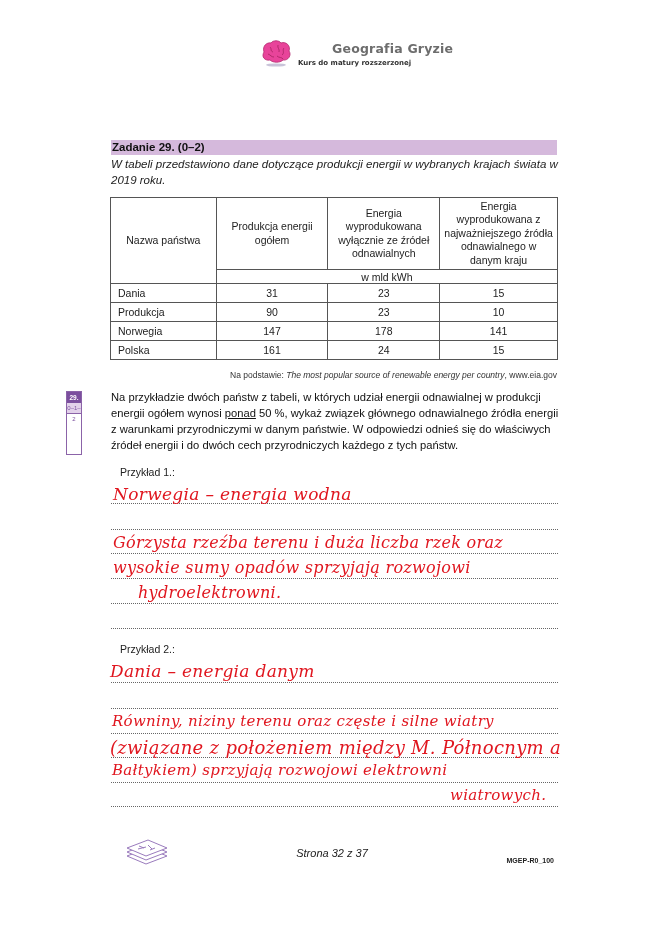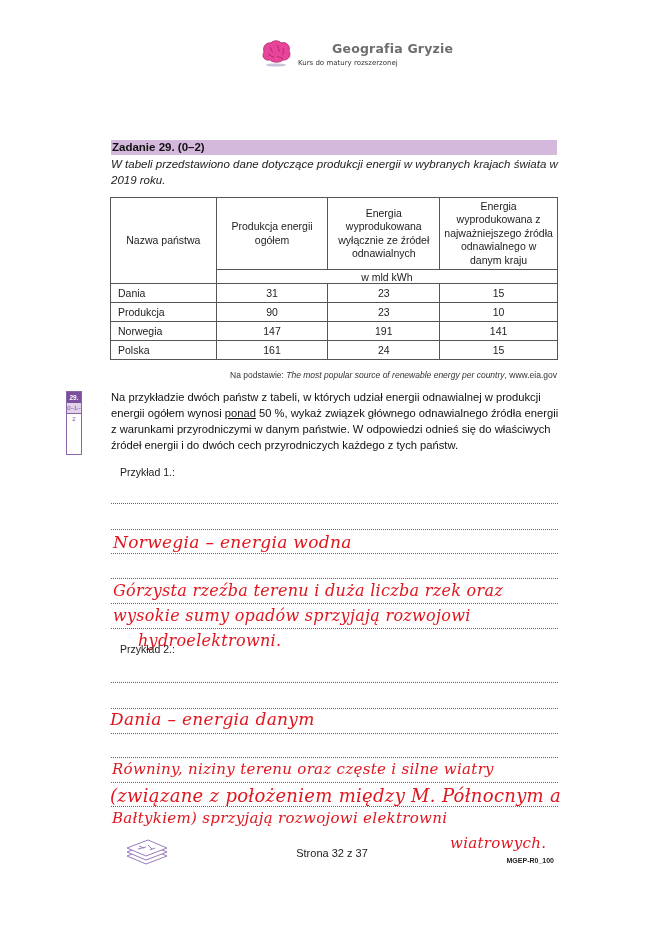--- a/index.html
+++ b/index.html
@@ -1,21 +1,21 @@
 <!DOCTYPE html>
 <html><head>
 <meta charset="utf-8">
 <style>
   * { box-sizing: border-box; margin: 0; padding: 0; }
   html, body { width: 664px; height: 939px; background: #ffffff; }
   body { position: relative; font-family: "Liberation Sans", sans-serif; color: #222; overflow: hidden; }
 
   .logo { position: absolute; left: 256px; top: 38px; width: 40px; height: 30px; }
   .brand-title { position: absolute; left: 297px; top: 41px; font-family: "DejaVu Sans", sans-serif; font-weight: bold; font-size: 12.5px; color: #6d6d6d; letter-spacing: 0.2px; margin-left: 35px; }
-  .brand-sub { position: absolute; left: 298px; top: 59px; font-family: "DejaVu Sans", sans-serif; font-weight: normal; font-size: 7px; color: #333; }
+  .brand-sub { position: absolute; left: 298px; top: 59px; font-family: "DejaVu Sans", sans-serif; font-weight: bold; font-size: 7px; color: #333; }
 
   .task-header { position: absolute; left: 111px; top: 140px; width: 446px; height: 15px; background: #d5b9dc; font-weight: bold; font-size: 11.5px; line-height: 15px; padding-left: 1px; color: #111; }
   .task-intro { position: absolute; left: 111px; top: 156px; width: 450px; font-size: 11.5px; line-height: 16px; color: #222; font-style: italic; }
 
   table.data { position: absolute; left: 110px; top: 197px; width: 448px; border-collapse: collapse; font-size: 10.5px; color: #222; }
   table.data td, table.data th { border: 1px solid #555; font-weight: normal; }
   table.data th { text-align: center; vertical-align: middle; line-height: 13.5px; padding: 1px 4px; }
   .col-country { width: 106px; }
   .col-total { width: 112px; }
   .col-renew { width: 112px; }
@@ -31,24 +31,24 @@
   .score-box { position: absolute; left: 66px; top: 391px; width: 16px; height: 64px; border: 1px solid #8b63a8; }
   .score-num { height: 11px; background: #7b4f9e; color: #fff; font-size: 6.5px; font-weight: bold; text-align: center; line-height: 11px; }
   .score-pts { height: 11px; background: #e2d1ea; color: #7b4f9e; font-size: 6px; text-align: center; line-height: 11px; border-bottom: 1px solid #8b63a8; }
 
   .instruction { position: absolute; left: 111px; top: 389px; width: 452px; font-weight: normal; font-size: 11.2px; line-height: 16px; color: #111; }
   .instruction u { text-decoration: underline; }
 
   .example-label { position: absolute; left: 120px; font-size: 10.5px; color: #222; }
   .dot-line { position: absolute; left: 111px; width: 447px; height: 0; border-top: 1px dotted #666; }
 
-  .hand { position: absolute; font-family: "DejaVu Serif", serif; font-style: italic; color: #e0161f; font-size: 16px; white-space: nowrap; letter-spacing: 0.3px; margin-top: 48px; }
+  .hand { position: absolute; font-family: "DejaVu Serif", serif; font-style: italic; color: #e0161f; font-size: 16px; white-space: nowrap; letter-spacing: 0.3px; }
 
   .footer-icon { position: absolute; left: 124px; top: 837px; width: 46px; height: 30px; }
-  .page-num { position: absolute; left: 0; width: 664px; top: 847px; text-align: center; font-size: 11px; color: #222; }
+  .page-num { position: absolute; left: 0; width: 664px; top: 847px; text-align: center; font-size: 11px; color: #222; font-style: italic; }
   .doc-code { position: absolute; right: 110px; top: 857px; font-size: 7px; font-weight: bold; color: #222; }
 </style>
 </head>
 <body>
 
 <svg class="logo" viewBox="0 0 40 30">
   <ellipse cx="20" cy="27" rx="10" ry="1.6" fill="#c9c4d9"></ellipse>
   <path d="M8 14 C6 8 11 4 15 5 C17 2 23 2 25 5 C30 3 35 8 33 13 C36 17 32 23 27 22 C24 25 17 25 14 22 C9 23 5 19 8 14 Z" fill="#e8449a" stroke="#b3286f" stroke-width="0.8"></path>
   <path d="M14 9 C16 11 14 13 17 14 M22 7 C21 10 24 11 23 14 M28 10 C26 12 29 15 26 17 M12 16 C15 17 15 19 18 19 M21 18 C23 20 26 19 27 21" fill="none" stroke="#a3235f" stroke-width="0.8"></path>
 </svg>
@@ -83,21 +83,21 @@
   </tr>
   <tr>
     <td class="country">Produkcja</td>
     <td>90</td>
     <td>23</td>
     <td>10</td>
   </tr>
   <tr>
     <td class="country">Norwegia</td>
     <td>147</td>
-    <td>191</td>
+    <td>178</td>
     <td>141</td>
   </tr>
   <tr>
     <td class="country">Polska</td>
     <td>161</td>
     <td>24</td>
     <td>15</td>
   </tr>
 </tbody>
   </table>

